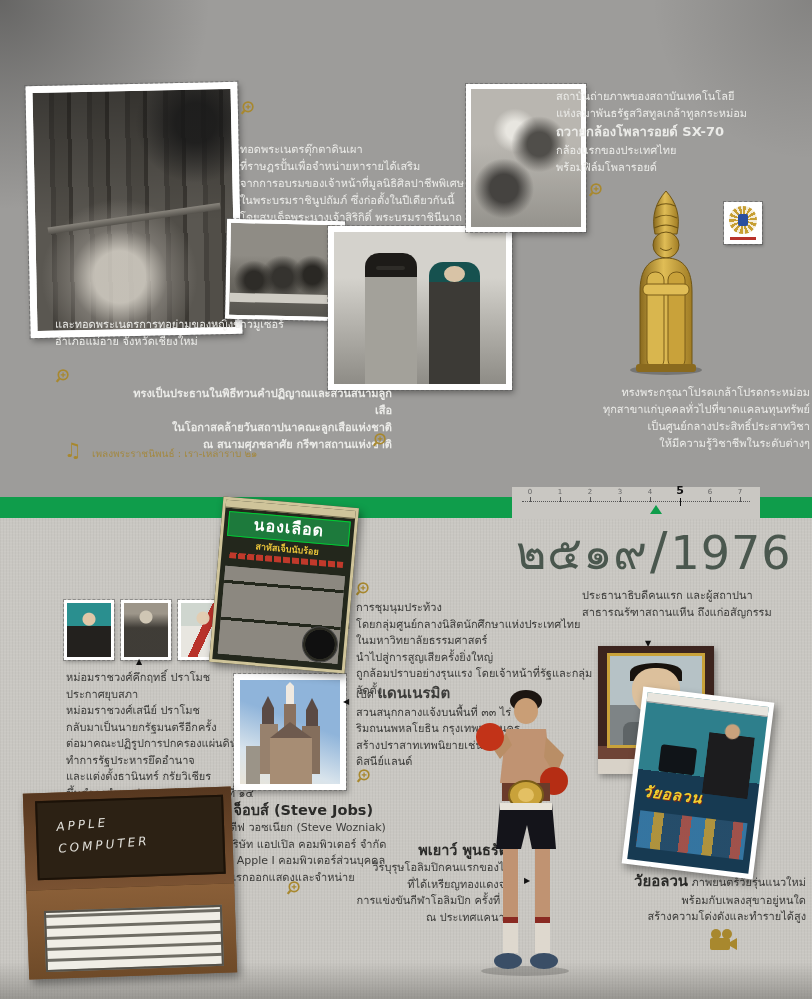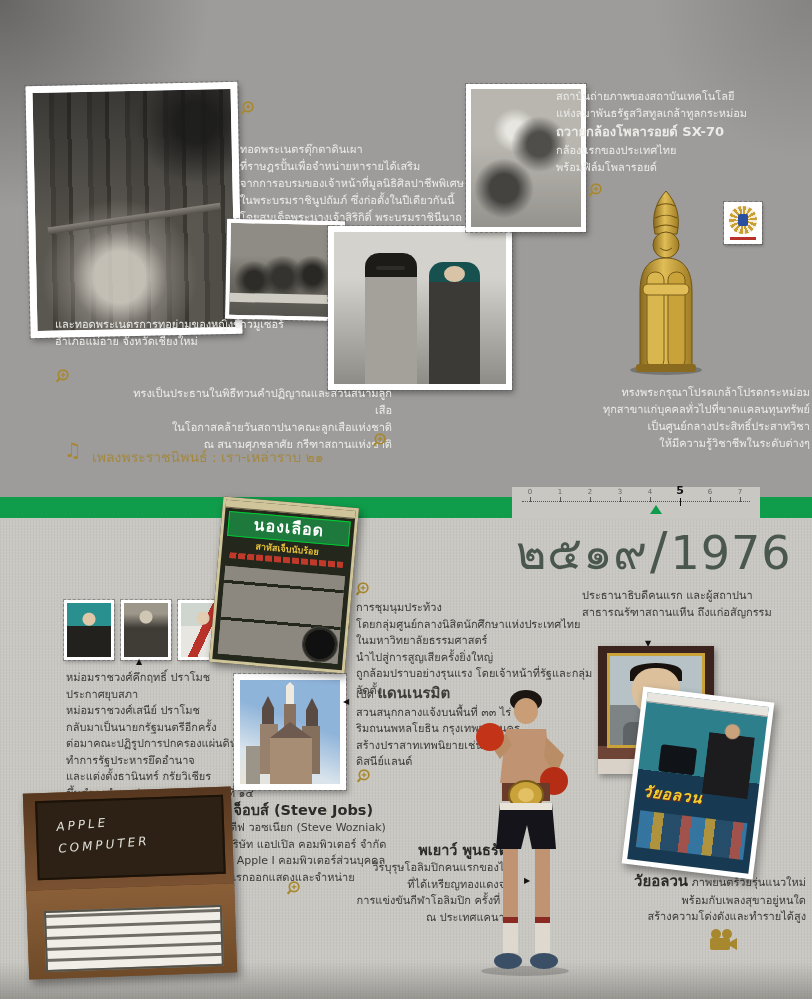--- a/index.html
+++ b/index.html
@@ -29,21 +29,21 @@
   .era-title{left:516px;top:516px;width:258px;text-align:center;color:#4a574e;
         font-size:46px;letter-spacing:1px;white-space:nowrap;}
   .era-title .sep{font-size:52px;margin:0 2px;}
   
   .cap{font-size:11px;line-height:1.55;color:#ebebe8;}
   .capd{font-size:11px;line-height:1.5;color:#3c3c3a;}
   .right{text-align:right;}
   .hdr{font-size:14.5px;font-weight:bold;color:#2b2b29;line-height:1.4;}
   .ptr{font-size:8px;color:#111;line-height:1;}
   .note-icon{font-size:20px;color:#a8882e;}
-  .song{font-size:14px;color:rgba(164,133,48,.85);}
+  .song{font-size:10px;color:rgba(164,133,48,.85);}
   .mag-ic{width:17px;height:17px;display:block;}
   
   .photo{background:#fff;box-shadow:2px 3px 6px rgba(0,0,0,.35);outline:1px dashed rgba(90,90,90,.55);}
   .photo .inner{position:relative;width:100%;height:100%;overflow:hidden;}
   .ph-weave{left:28px;top:84px;width:198px;height:238px;padding:7px;transform:rotate(-1.2deg);}
   .weave-bg{position:absolute;inset:0;
         background:radial-gradient(circle at 42% 78%, rgba(215,210,200,.85) 0 26px, rgba(160,155,148,.45) 48px, rgba(0,0,0,0) 78px),
                    radial-gradient(circle at 82% 14%, rgba(25,25,25,.85) 0 20px, rgba(0,0,0,0) 60px),
                    linear-gradient(180deg, rgba(0,0,0,.35), rgba(0,0,0,0) 55%),
                    repeating-linear-gradient(90deg,#5a5751 0 16px,#45423d 16px 21px,#514e48 21px 34px,#3b3833 34px 38px);}
@@ -204,21 +204,21 @@
       <div>อำเภอแม่อาย จังหวัดเชียงใหม่</div>
     </div>
   <div class="abs" style="left:55px;top:368px;">
     <svg class="mag-ic" viewBox="0 0 20 20">
         <circle cx="9.5" cy="8" r="5.6" fill="none" stroke="#a8882e" stroke-width="2"></circle>
         <path d="M9.5 5.2v5.6M6.7 8h5.6" stroke="#a8882e" stroke-width="1.5"></path>
         <line x1="5" y1="12.6" x2="2" y2="16.4" stroke="#a8882e" stroke-width="2.6"></line>
       </svg>
   </div>
 
-  <div class="abs cap right" style="left:130px;top:385px;width:262px;">
+  <div class="abs cap right" style="left:130px;top:385px;width:262px;font-weight:bold;">
       <div>ทรงเป็นประธานในพิธีทวนคำปฏิญาณและสวนสนามลูกเสือ</div>
       <div>ในโอกาสคล้ายวันสถาปนาคณะลูกเสือแห่งชาติ</div>
       <div>ณ สนามศุภชลาศัย กรีฑาสถานแห่งชาติ</div>
     </div>
   <div class="abs" style="left:372px;top:432px;">
     <svg class="mag-ic" viewBox="0 0 20 20">
         <circle cx="9.5" cy="8" r="5.6" fill="none" stroke="#a8882e" stroke-width="2"></circle>
         <path d="M9.5 5.2v5.6M6.7 8h5.6" stroke="#a8882e" stroke-width="1.5"></path>
         <line x1="5" y1="12.6" x2="2" y2="16.4" stroke="#a8882e" stroke-width="2.6"></line>
       </svg>

